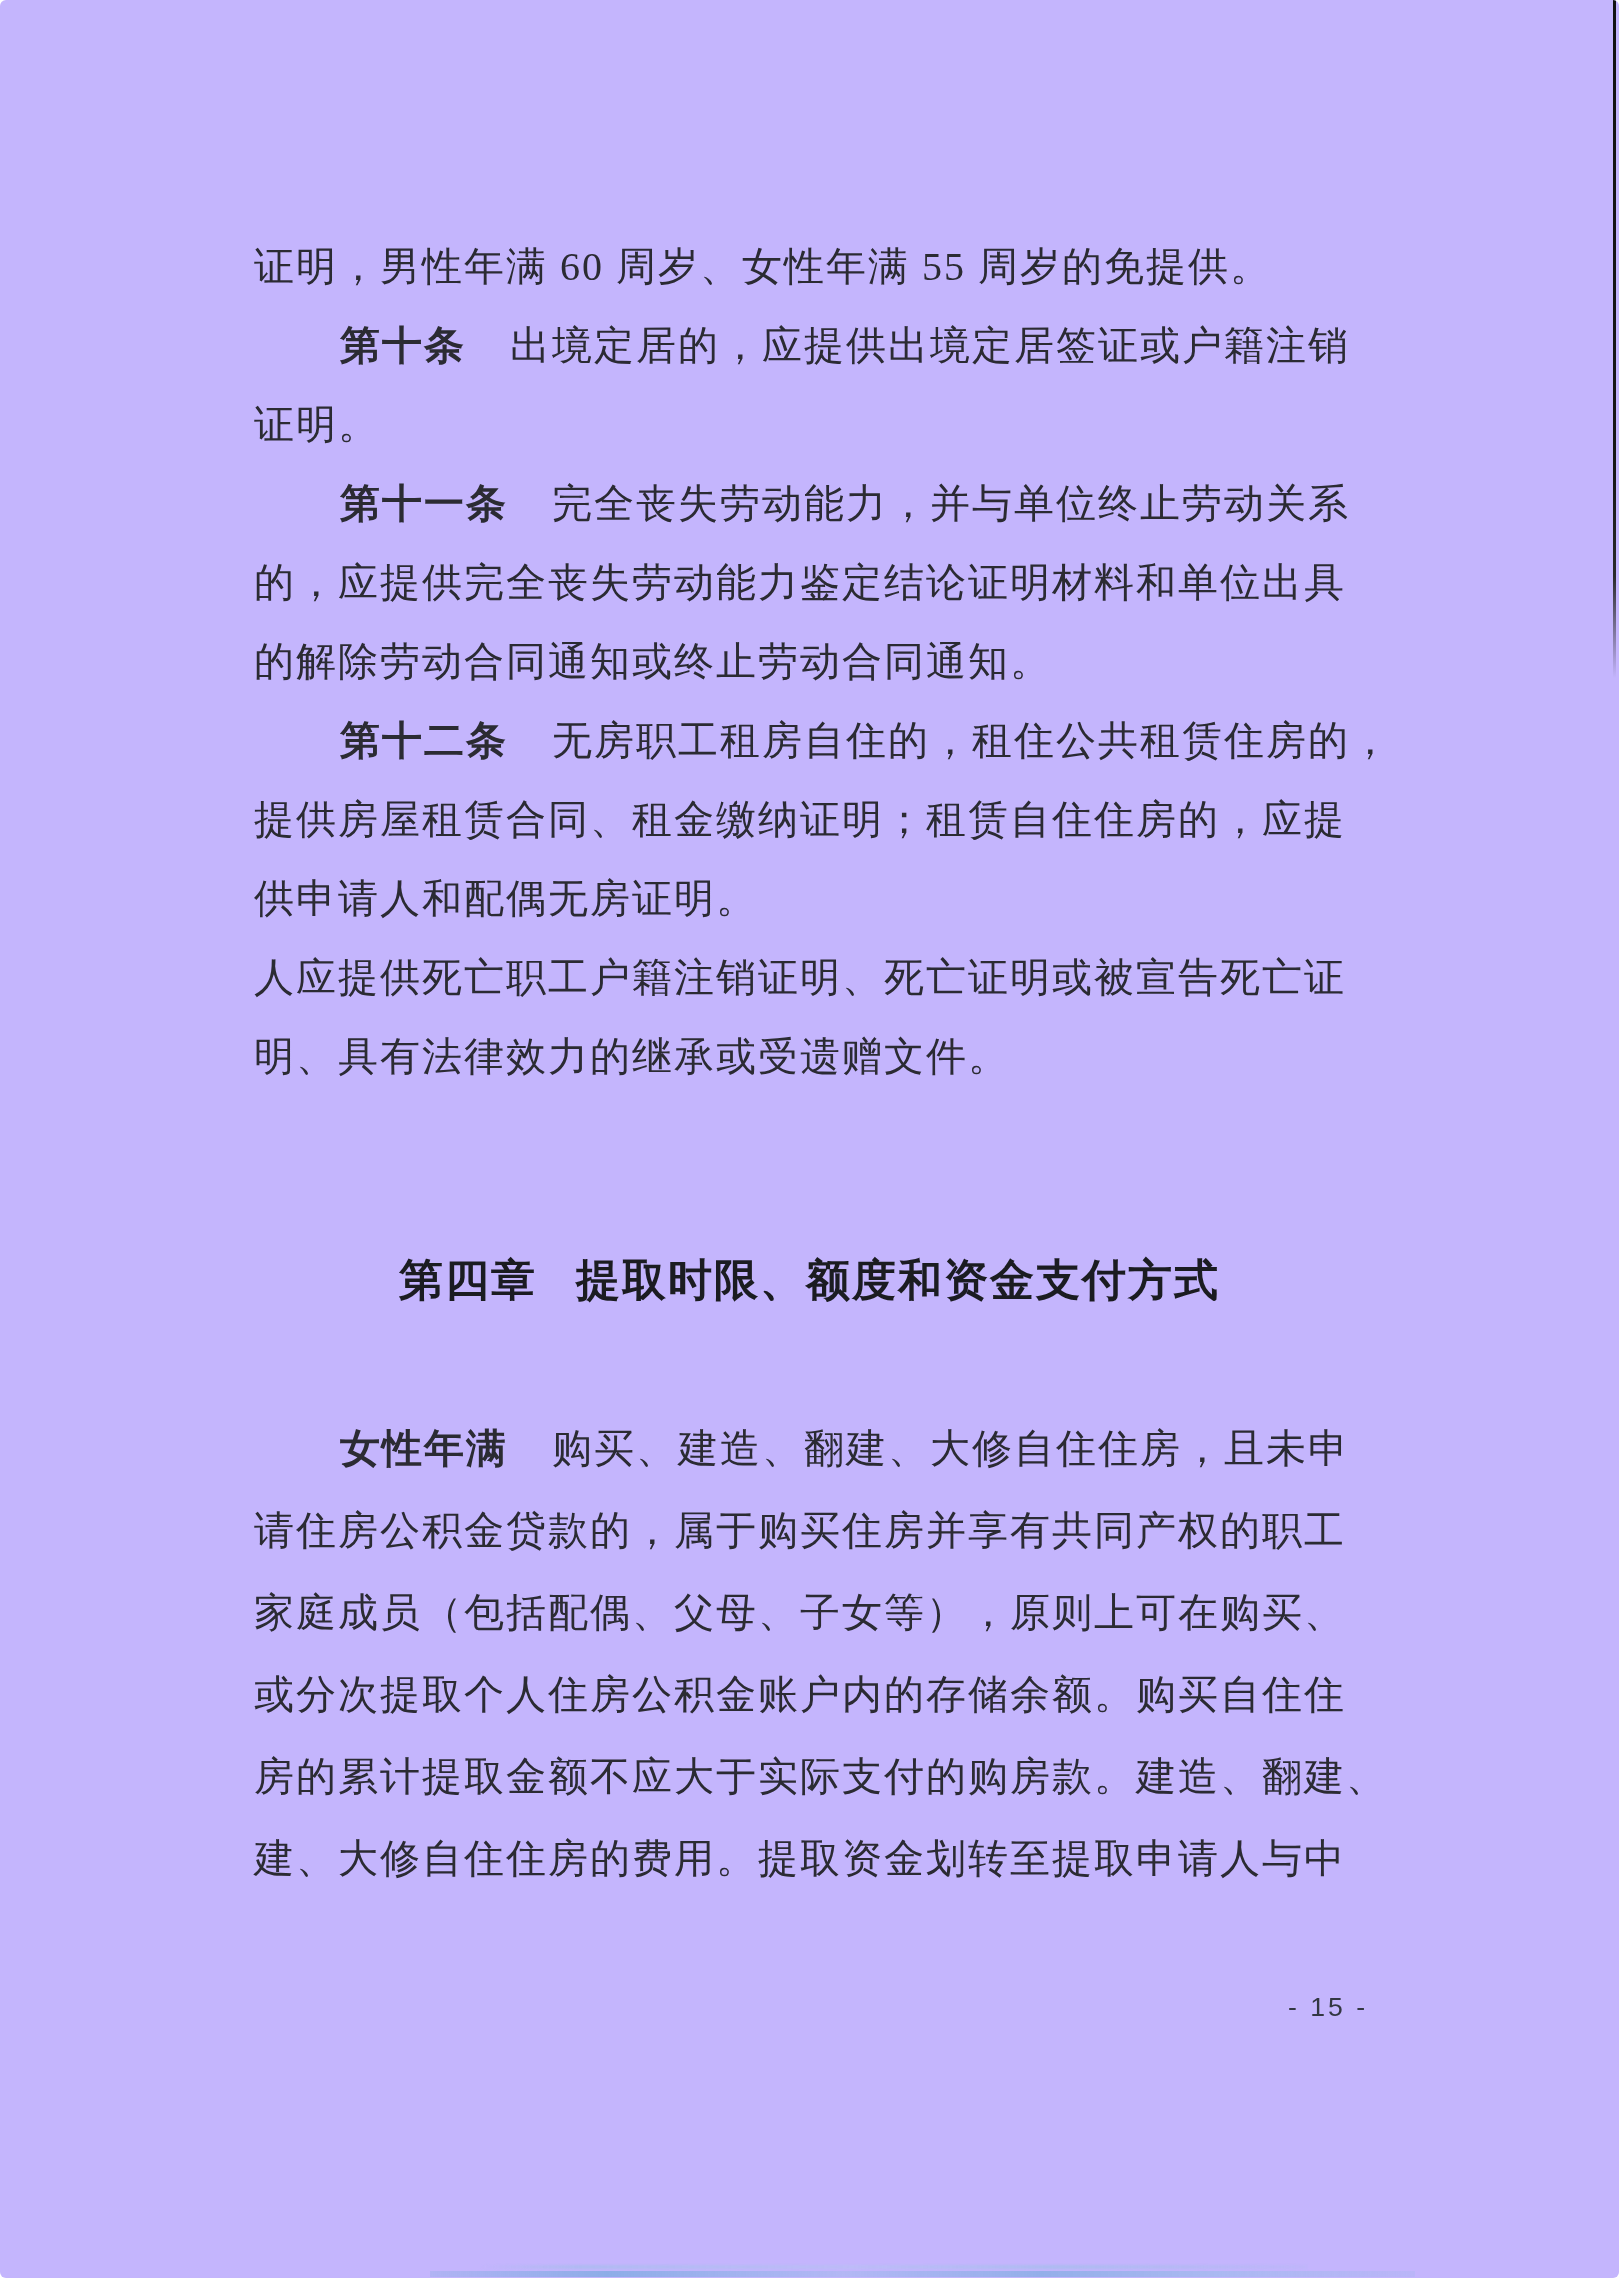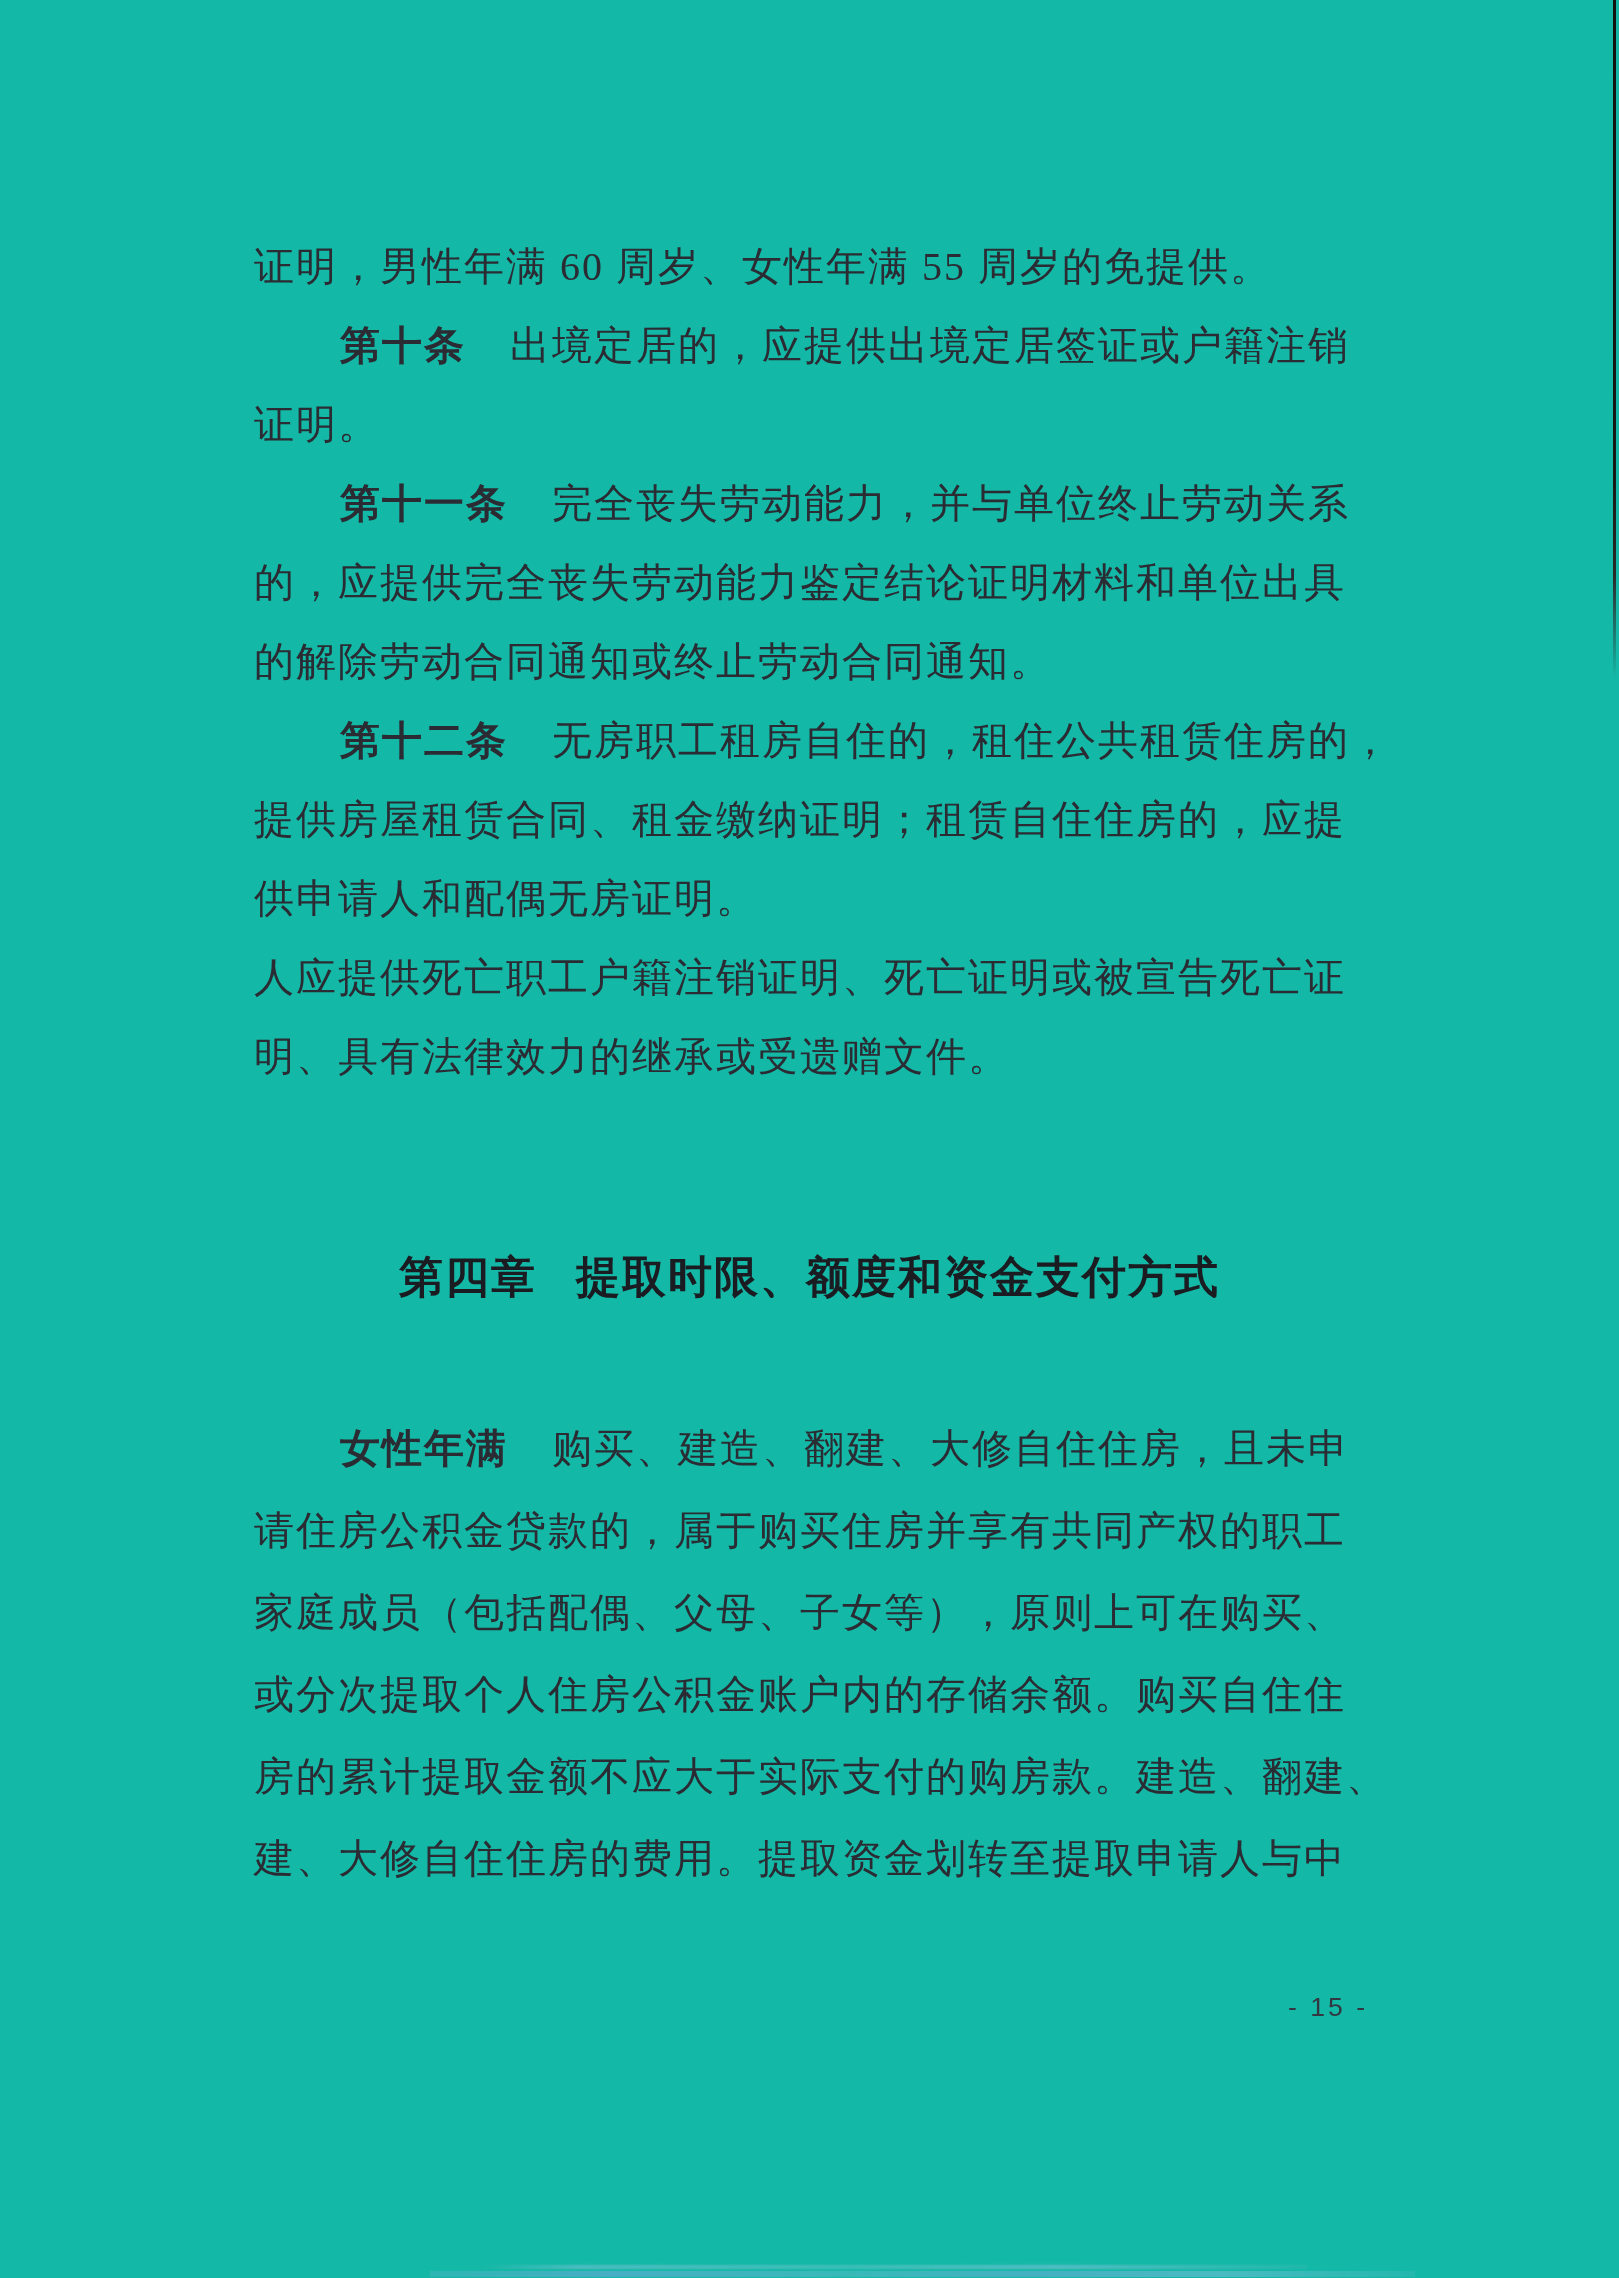--- a/index.html
+++ b/index.html
@@ -1,24 +1,25 @@
 <!DOCTYPE html>
 <html><head>
 <meta charset="utf-8">
 <style>
   html, body { margin: 0; padding: 0; background: #ffffff; }
 
   .page {
     position: relative;
     width: 1619px;
     height: 2278px;
-    background: #14b8a6;
+    background: #c4b5fd;
     overflow: hidden;
     font-family: "Liberation Serif", "DejaVu Serif", serif;
     color: #2b2b33;
+    border-radius: 6px;
   }
 
   
   .text-block { position: absolute; left: 254px; width: 1202px; }
   .block-a { top: 227px; }
   .block-b { top: 1408px; }
 
   .line {
     white-space: nowrap;
     font-size: 40px;
@@ -30,21 +31,21 @@
 
   .prefix { font-weight: 600; margin-right: 44px; }
   .prefix:empty { display: none; }
 
   
   .chapter-heading {
     position: absolute;
     left: 0; top: 1239px;
     width: 1619px;
     text-align: center;
-    font-family: Liberation Mono, monospace;
+    font-family: Liberation Serif, serif;
     font-weight: 700;
     font-size: 44px;
     letter-spacing: 2px;
     color: #1b1c21;
     line-height: 83px;
     white-space: nowrap;
   }
   .chapter-heading .heading-prefix { margin-right: 39px; }
 
   

